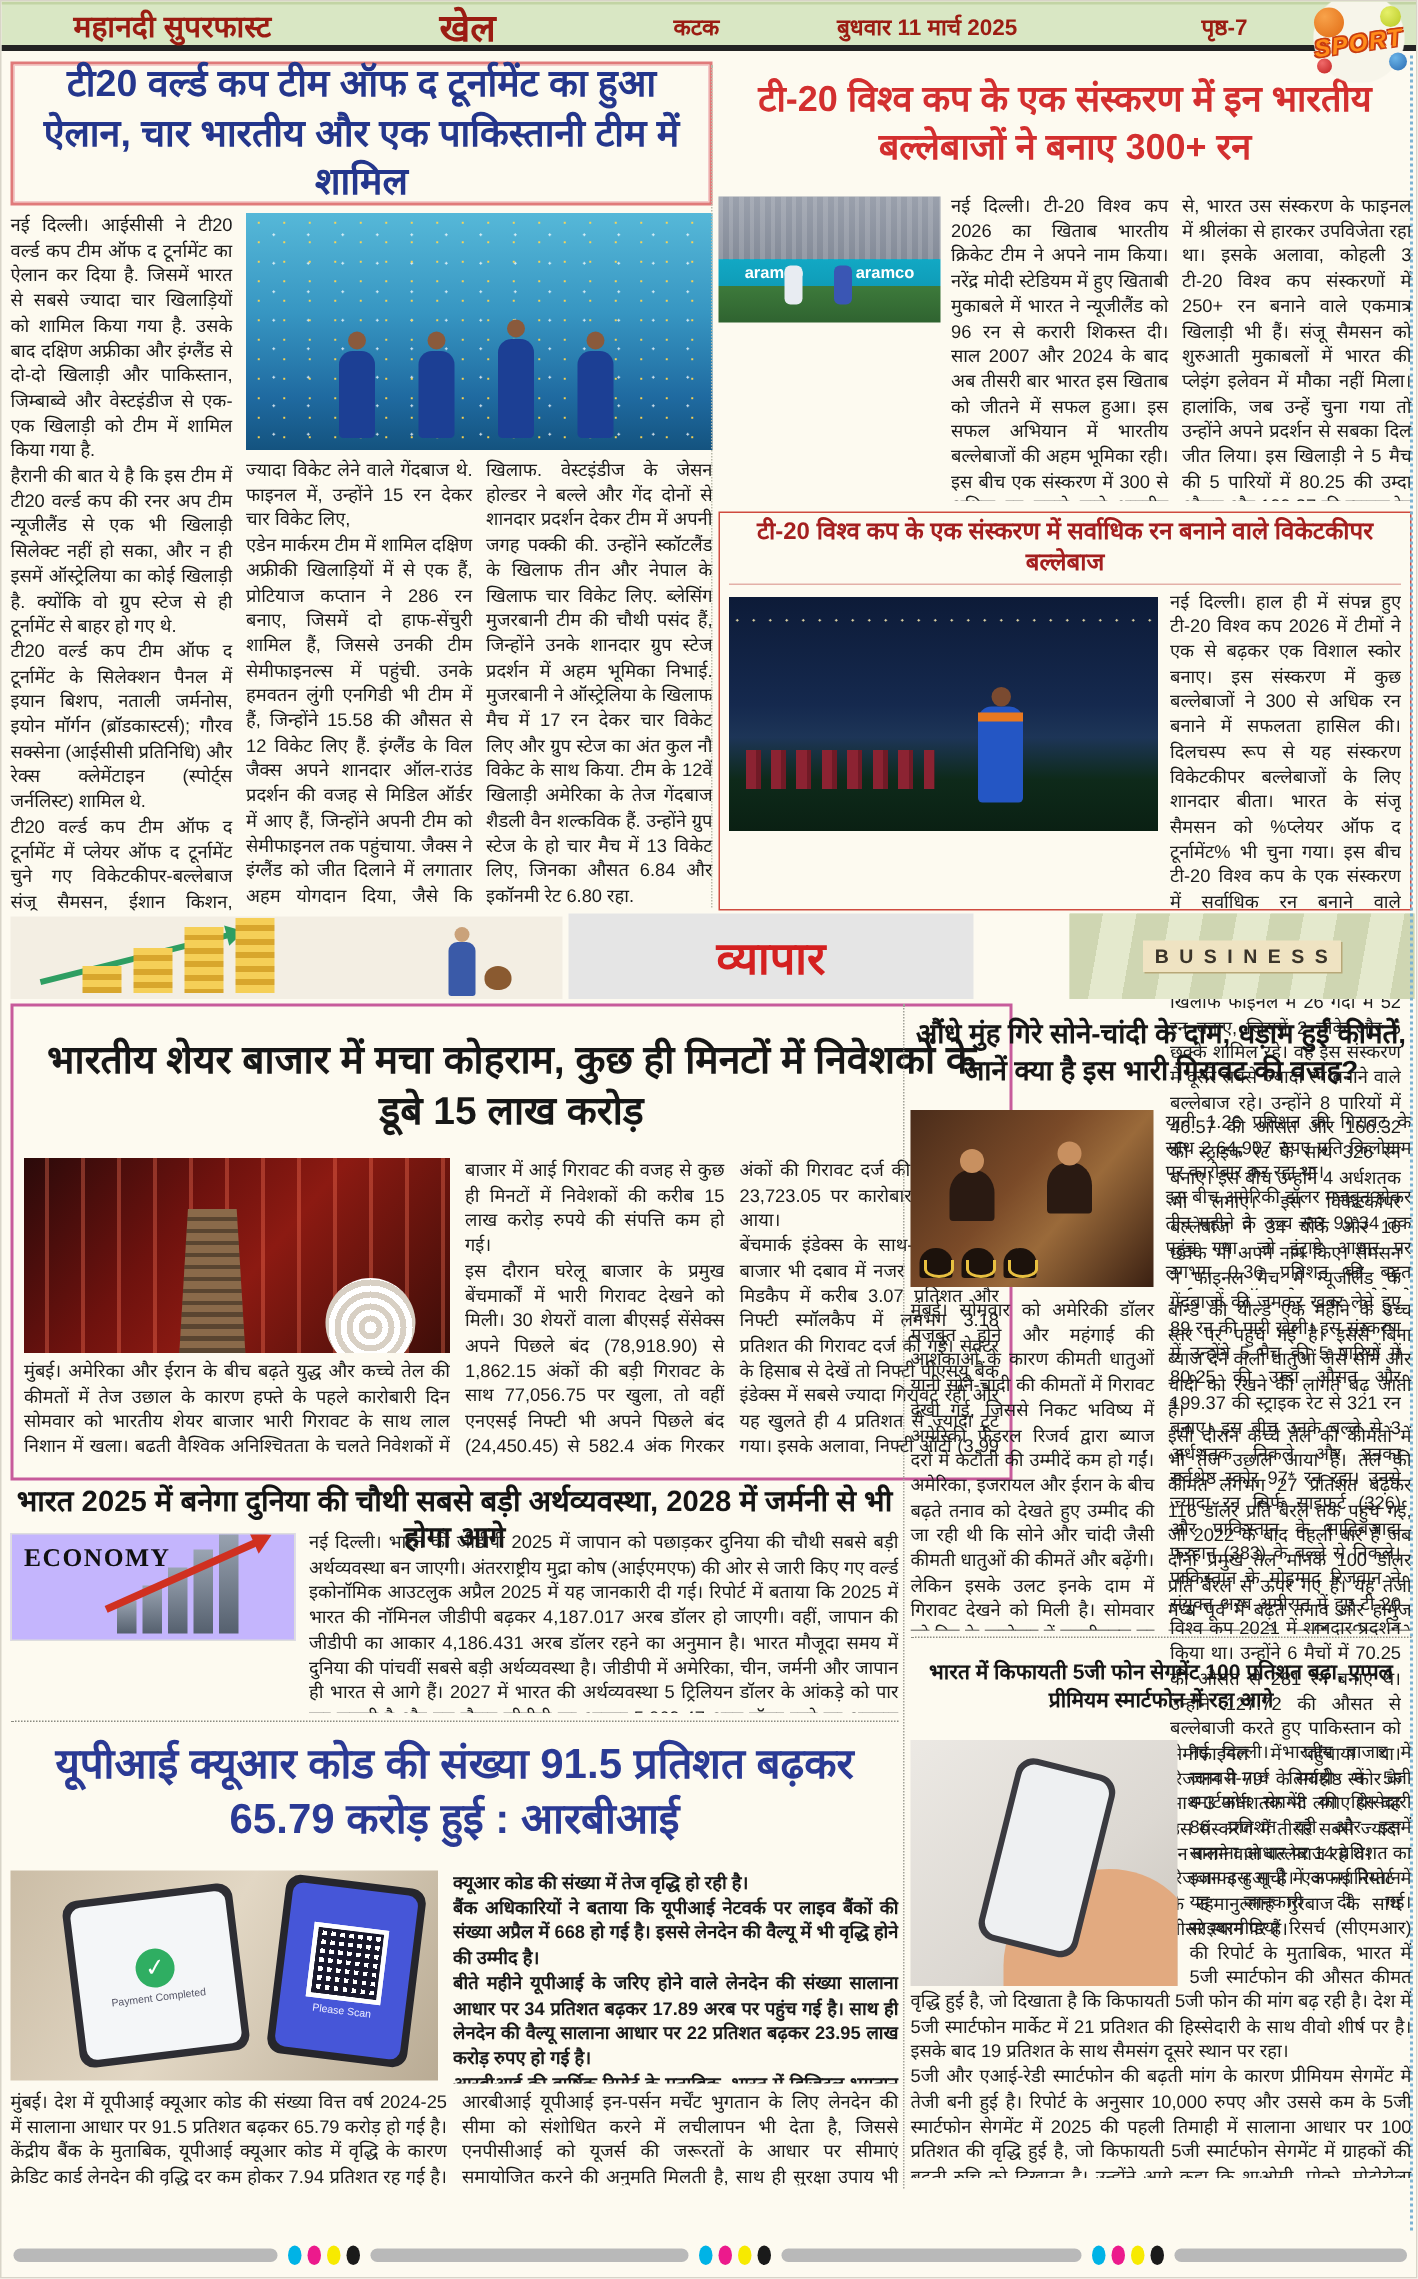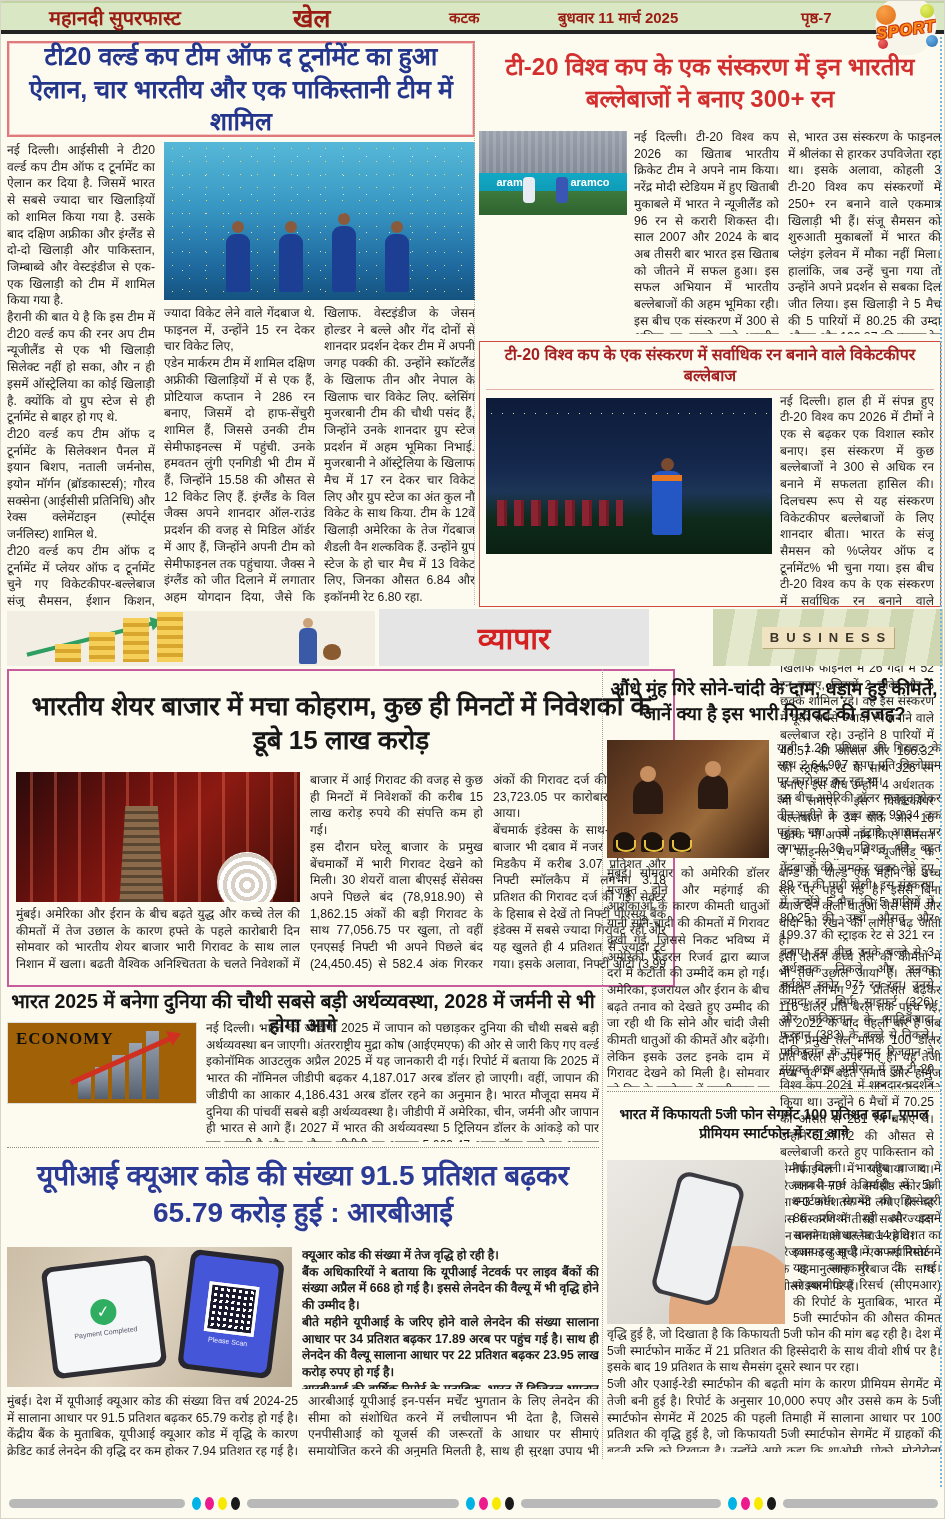--- a/index.html
+++ b/index.html
@@ -96,21 +96,21 @@
   .s1{left:16%;top:34%;}.s2{left:56%;top:30%;}
   .bust{position:absolute;bottom:6px;width:22px;height:20px;background:#1c120c;border-radius:50% 50% 10% 10%;}
   .bust::after{content:"";position:absolute;left:3px;top:8px;width:16px;height:10px;border:2px solid #e8c040;border-top:none;border-radius:0 0 50% 50%;}
   .g1{left:6px;}.g2{left:34px;}.g3{left:62px;}
   .e-cols{display:flex;gap:9px;height:222px;margin-top:5px;}
   .e-cols .bt{flex:1;min-width:0;}
   
   .art-f{position:absolute;left:6px;top:988px;width:592px;height:156px;}
   .hl-f{color:#151515;font-size:19.5px;line-height:1.25;height:28px;}
   .f-body{margin-top:3px;height:122px;}
-  .img-economy{float:left;width:190px;height:82px;margin:2px 9px 2px 0;background:#a16207;border:1px solid #ddd;box-sizing:border-box;}
+  .img-economy{float:left;width:190px;height:72px;margin:2px 9px 2px 0;background:#c4b5fd;border:1px solid #ddd;box-sizing:border-box;}
   .eco-word{position:absolute;left:8px;top:6px;font-family:"Liberation Serif","DejaVu Serif",serif;font-weight:bold;font-size:17px;color:#111;letter-spacing:1px;}
   .eco-bar{position:absolute;bottom:4px;width:13px;background:linear-gradient(180deg,#9aa4b2,#55606e);}
   .e-b1{left:70px;height:22px;}.e-b2{left:87px;height:32px;}.e-b3{left:104px;height:44px;}.e-b4{left:121px;height:56px;}.e-b5{left:138px;height:68px;}
   .eco-arrow{position:absolute;left:58px;bottom:40px;width:110px;height:5px;background:#d03020;transform:rotate(-24deg);}
   .eco-arrow::after{content:"";position:absolute;right:-11px;top:-6px;border-left:13px solid #d03020;border-top:8px solid transparent;border-bottom:8px solid transparent;}
   
   .art-g{position:absolute;left:6px;top:1148px;width:592px;height:312px;}
   .hl-g{color:#2b3a94;font-size:28px;line-height:1.32;height:92px;display:flex;align-items:center;justify-content:center;}
   .g-flex{display:flex;gap:10px;height:142px;margin-top:6px;}
   .photo-upi{width:285px;flex:none;height:140px;background:linear-gradient(120deg,#cbbda6 0%,#e2d7c4 45%,#b9ab94 100%);}

